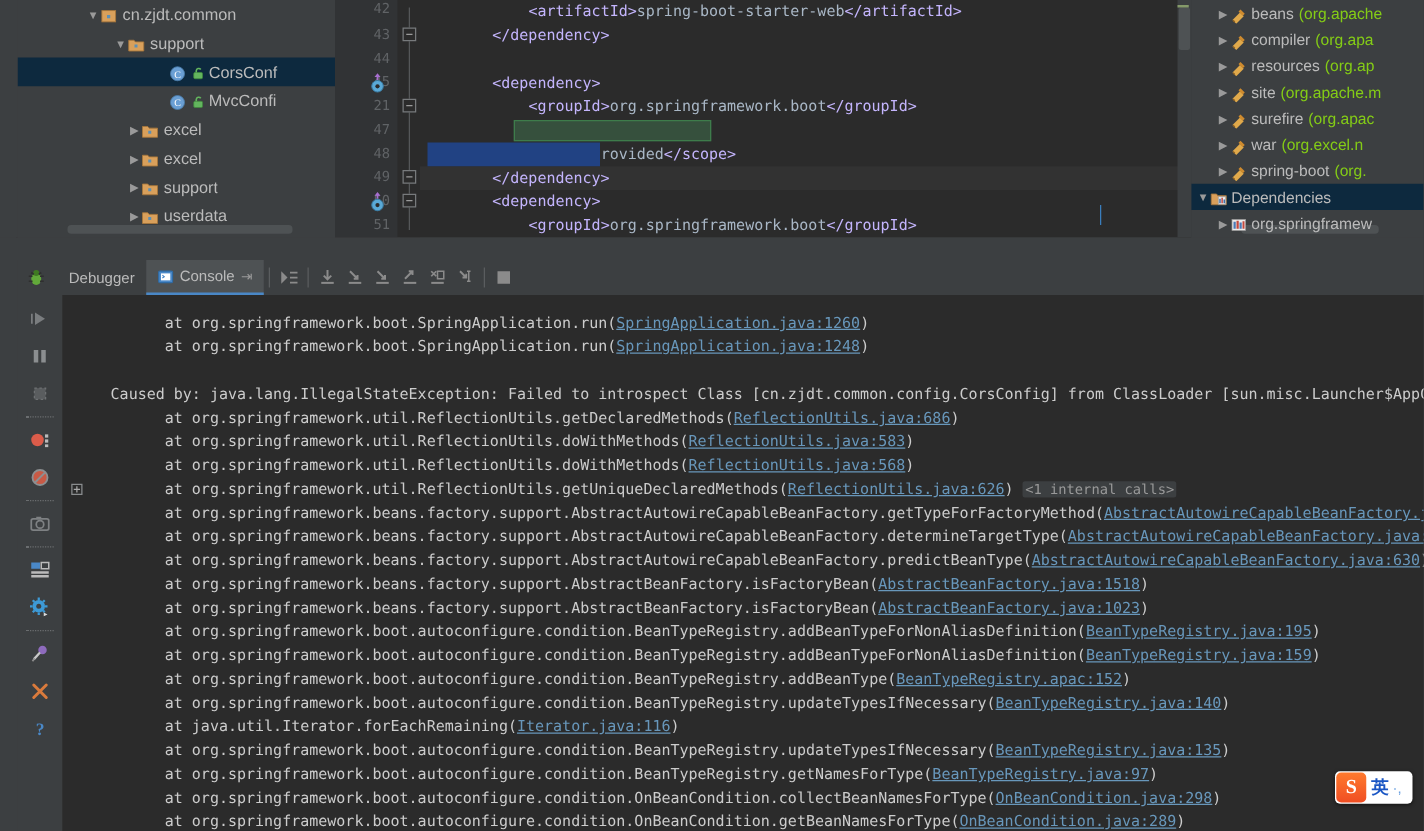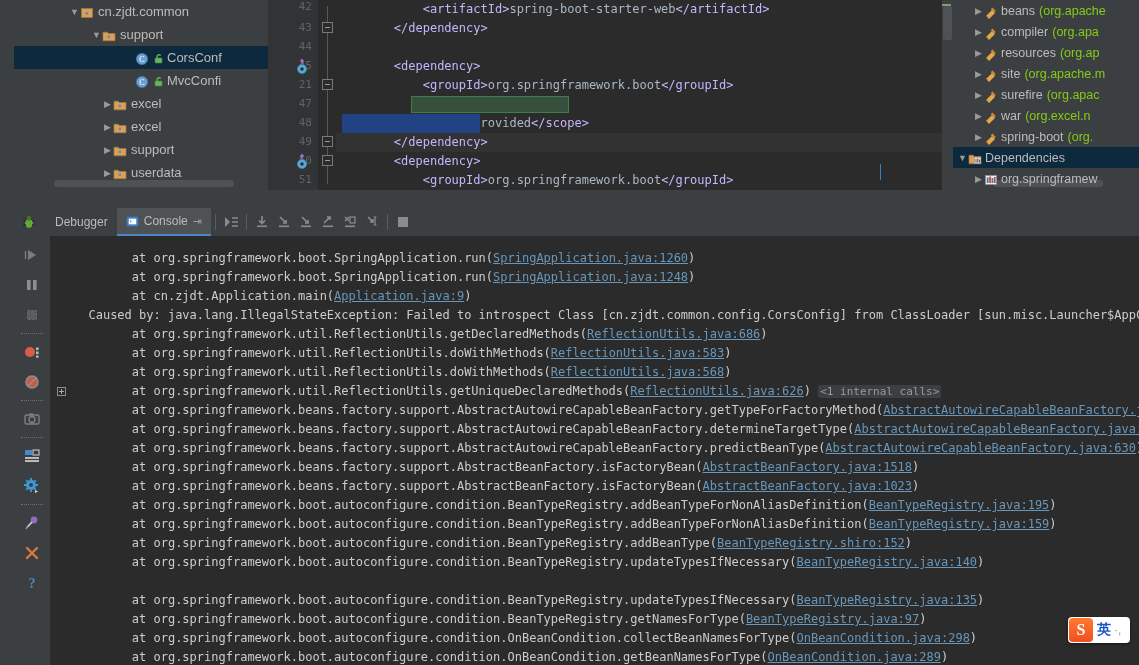--- a/index.html
+++ b/index.html
@@ -646,36 +646,36 @@
         <svg width="18" height="18" viewBox="0 0 18 18">
           <text x="9" y="14" font-size="14" fill="#4a88c7" text-anchor="middle" font-family="Liberation Serif, serif" font-weight="bold">?</text>
         </svg>
       </div>
     </div>
 
     <div class="console">
       <div class="console-gutter"></div>
     <div class="cs-line" style="top: 13px;">        <span>at org.springframework.boot.SpringApplication.run(</span><span class="cs-link">SpringApplication.java:1260</span><span>)</span></div>
         <div class="cs-line" style="top: 32px;">        <span>at org.springframework.boot.SpringApplication.run(</span><span class="cs-link">SpringApplication.java:1248</span><span>)</span></div>
-        <div class="cs-line" style="top: 51px;">        <span>at cn.zjdt.Application.main(</span><span class="cs-link">Application.java:9</span><span>)</span></div>
         <div class="cs-line" style="top: 70px;">  <span>Caused by: java.lang.IllegalStateException: Failed to introspect Class [cn.zjdt.common.config.CorsConfig] from ClassLoader [sun.misc.Launcher$AppClassLoader@14dad5dc]</span></div>
         <div class="cs-line" style="top: 89px;">        <span>at org.springframework.util.ReflectionUtils.getDeclaredMethods(</span><span class="cs-link">ReflectionUtils.java:686</span><span>)</span></div>
         <div class="cs-line" style="top: 108px;">        <span>at org.springframework.util.ReflectionUtils.doWithMethods(</span><span class="cs-link">ReflectionUtils.java:583</span><span>)</span></div>
         <div class="cs-line" style="top: 127px;">        <span>at org.springframework.util.ReflectionUtils.doWithMethods(</span><span class="cs-link">ReflectionUtils.java:568</span><span>)</span></div>
         <div class="cs-line" style="top: 146px;">        <span>at org.springframework.util.ReflectionUtils.getUniqueDeclaredMethods(</span><span class="cs-link">ReflectionUtils.java:626</span><span>) </span><span class="cs-fold">&lt;1 internal calls&gt;</span></div>
         <div class="expand-box" style="left: 7px; top: 151px;"></div>
         <div class="cs-line" style="top: 165px;">        <span>at org.springframework.beans.factory.support.AbstractAutowireCapableBeanFactory.getTypeForFactoryMethod(</span><span class="cs-link">AbstractAutowireCapableBeanFactory.java:721</span></div>
         <div class="cs-line" style="top: 184px;">        <span>at org.springframework.beans.factory.support.AbstractAutowireCapableBeanFactory.determineTargetType(</span><span class="cs-link">AbstractAutowireCapableBeanFactory.java:662</span></div>
         <div class="cs-line" style="top: 203px;">        <span>at org.springframework.beans.factory.support.AbstractAutowireCapableBeanFactory.predictBeanType(</span><span class="cs-link">AbstractAutowireCapableBeanFactory.java:630</span><span>)</span></div>
         <div class="cs-line" style="top: 222px;">        <span>at org.springframework.beans.factory.support.AbstractBeanFactory.isFactoryBean(</span><span class="cs-link">AbstractBeanFactory.java:1518</span><span>)</span></div>
         <div class="cs-line" style="top: 241px;">        <span>at org.springframework.beans.factory.support.AbstractBeanFactory.isFactoryBean(</span><span class="cs-link">AbstractBeanFactory.java:1023</span><span>)</span></div>
         <div class="cs-line" style="top: 260px;">        <span>at org.springframework.boot.autoconfigure.condition.BeanTypeRegistry.addBeanTypeForNonAliasDefinition(</span><span class="cs-link">BeanTypeRegistry.java:195</span><span>)</span></div>
         <div class="cs-line" style="top: 279px;">        <span>at org.springframework.boot.autoconfigure.condition.BeanTypeRegistry.addBeanTypeForNonAliasDefinition(</span><span class="cs-link">BeanTypeRegistry.java:159</span><span>)</span></div>
-        <div class="cs-line" style="top: 298px;">        <span>at org.springframework.boot.autoconfigure.condition.BeanTypeRegistry.addBeanType(</span><span class="cs-link">BeanTypeRegistry.shiro:152</span><span>)</span></div>
+        <div class="cs-line" style="top: 298px;">        <span>at org.springframework.boot.autoconfigure.condition.BeanTypeRegistry.addBeanType(</span><span class="cs-link">BeanTypeRegistry.apac:152</span><span>)</span></div>
         <div class="cs-line" style="top: 317px;">        <span>at org.springframework.boot.autoconfigure.condition.BeanTypeRegistry.updateTypesIfNecessary(</span><span class="cs-link">BeanTypeRegistry.java:140</span><span>)</span></div>
+        <div class="cs-line" style="top: 336px;">        <span>at java.util.Iterator.forEachRemaining(</span><span class="cs-link">Iterator.java:116</span><span>)</span></div>
         <div class="cs-line" style="top: 355px;">        <span>at org.springframework.boot.autoconfigure.condition.BeanTypeRegistry.updateTypesIfNecessary(</span><span class="cs-link">BeanTypeRegistry.java:135</span><span>)</span></div>
         <div class="cs-line" style="top: 374px;">        <span>at org.springframework.boot.autoconfigure.condition.BeanTypeRegistry.getNamesForType(</span><span class="cs-link">BeanTypeRegistry.java:97</span><span>)</span></div>
         <div class="cs-line" style="top: 393px;">        <span>at org.springframework.boot.autoconfigure.condition.OnBeanCondition.collectBeanNamesForType(</span><span class="cs-link">OnBeanCondition.java:298</span><span>)</span></div>
         <div class="cs-line" style="top: 412px;">        <span>at org.springframework.boot.autoconfigure.condition.OnBeanCondition.getBeanNamesForType(</span><span class="cs-link">OnBeanCondition.java:289</span><span>)</span></div>
       </div>
   </div>
 
   <div class="ime-bar">
     <div class="ime-logo">S</div>
     <div class="ime-cn">英</div>

